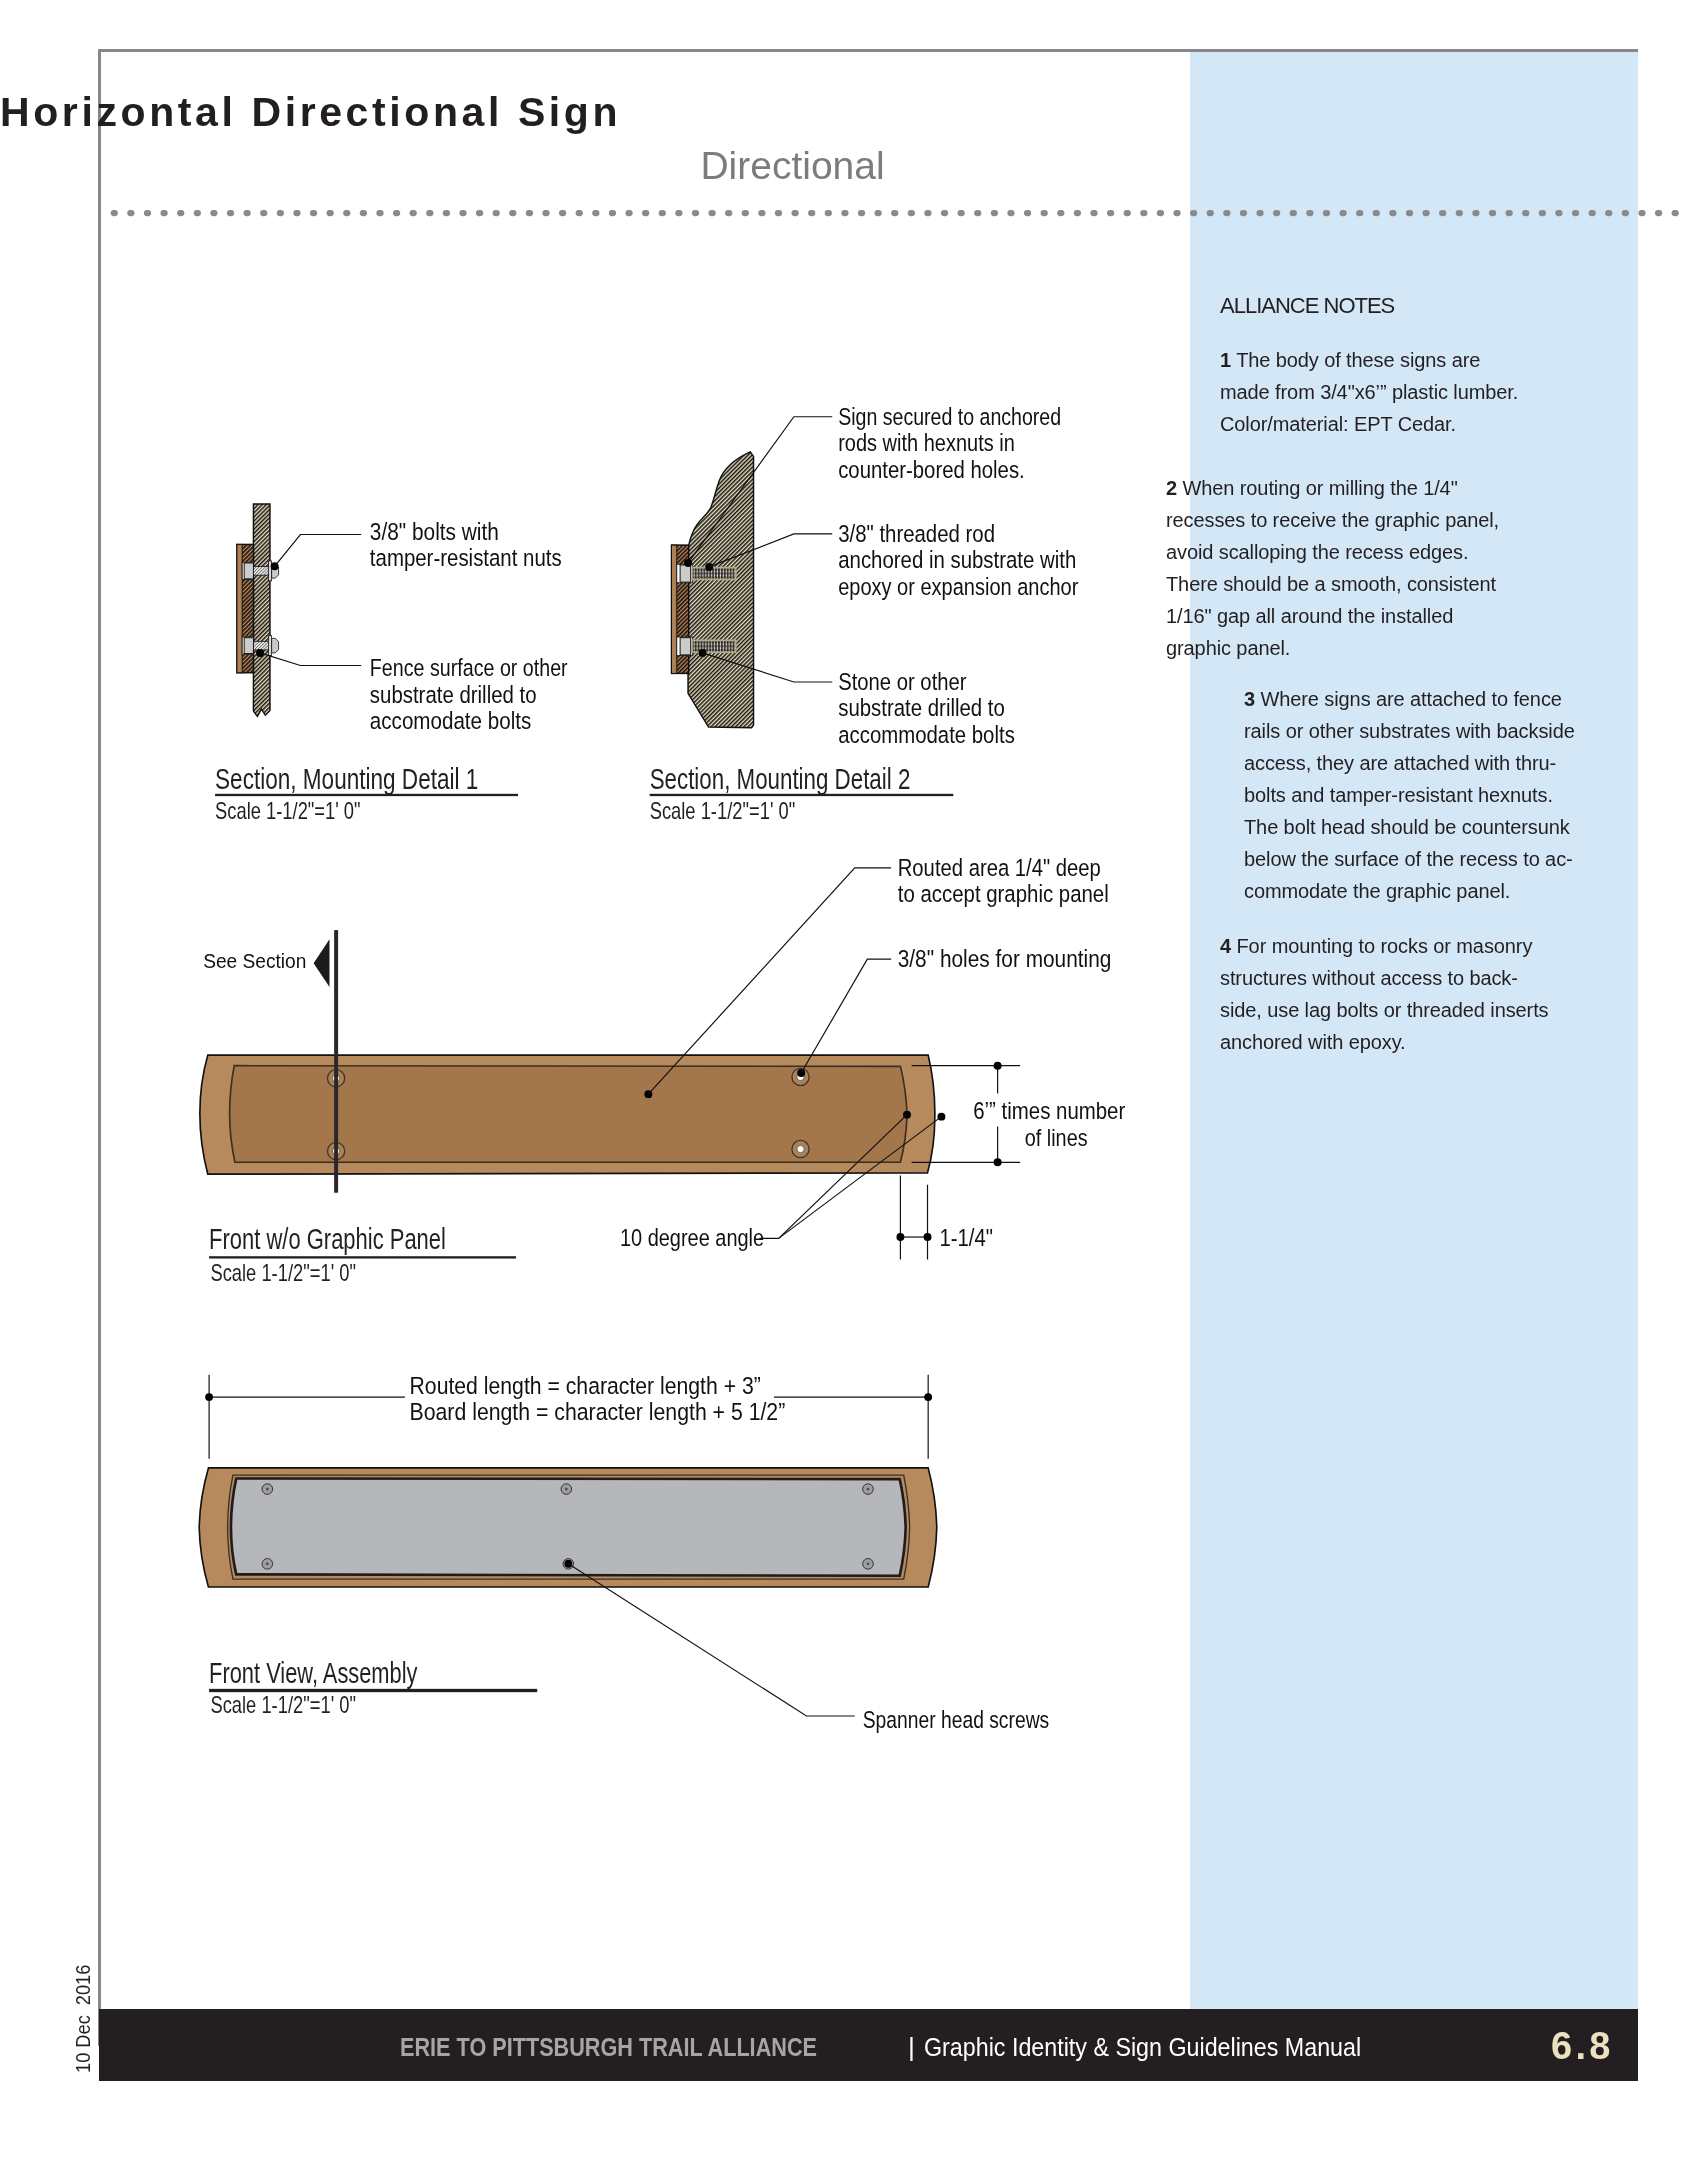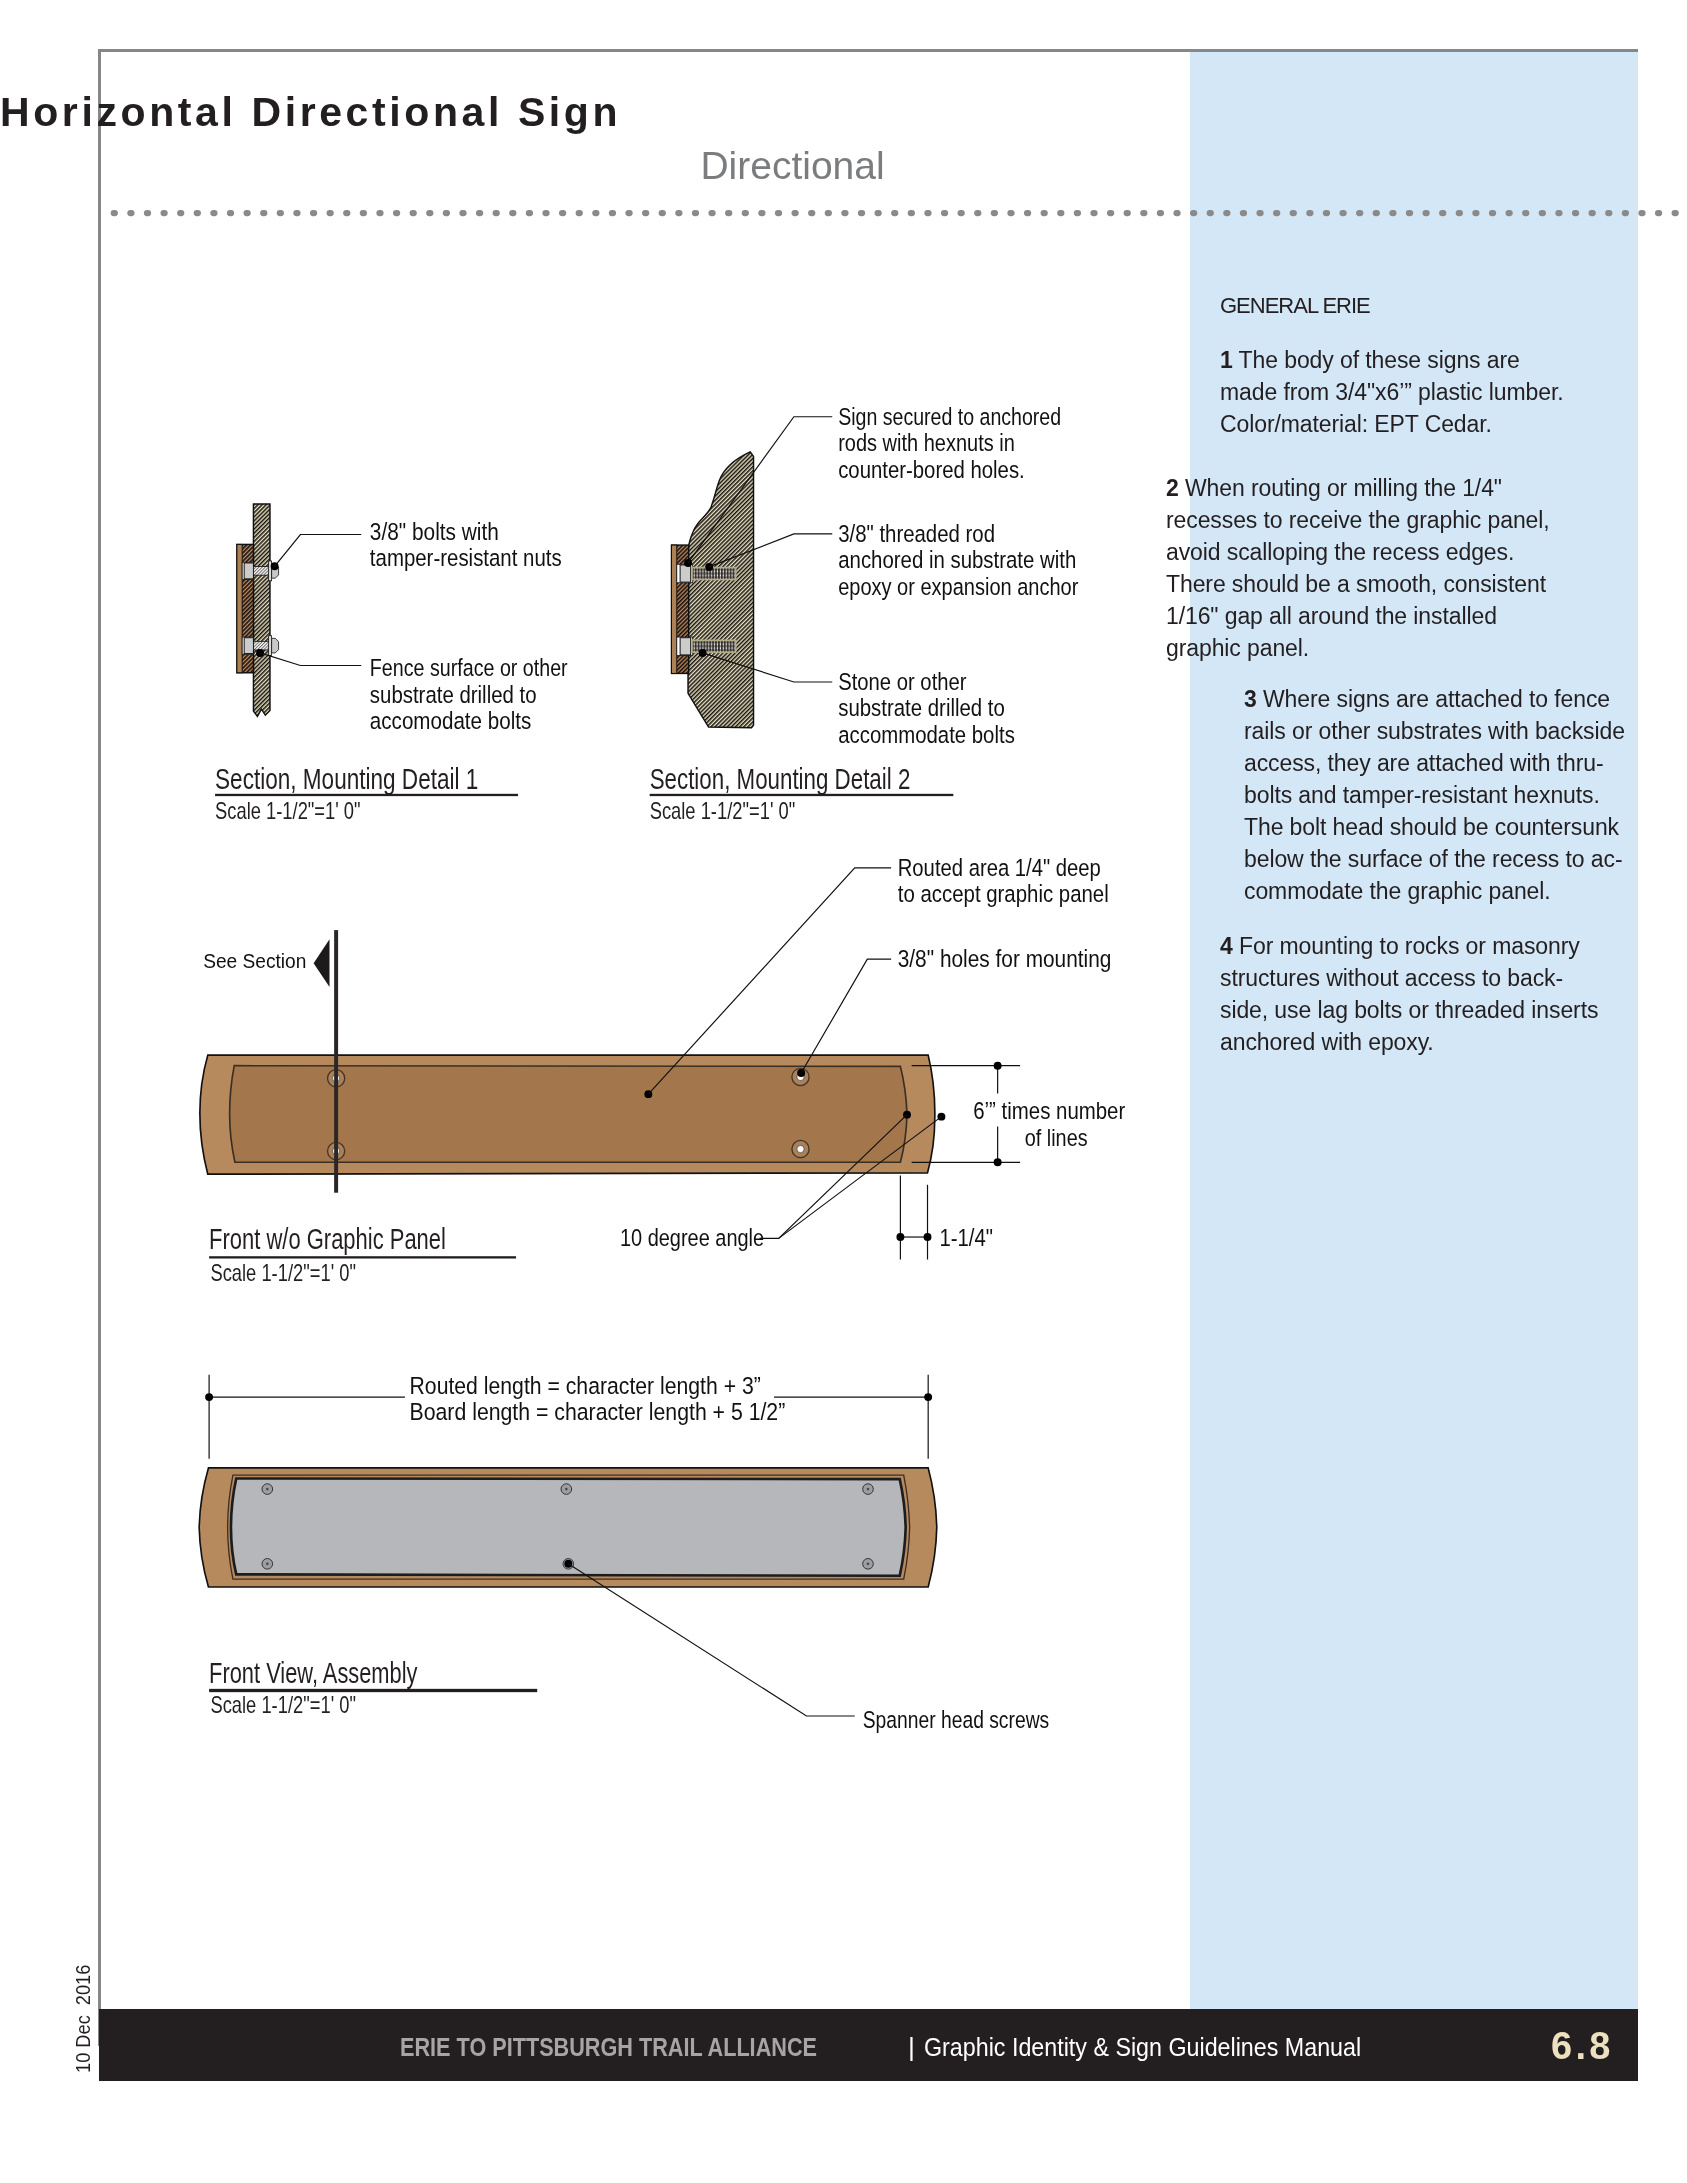--- a/index.html
+++ b/index.html
@@ -1,36 +1,36 @@
 <!DOCTYPE html>
 <html style="font-size:10.6px"><head>
 <meta charset="utf-8">
 <style>
 html,body{margin:0;padding:0;}
 body{width:1687px;height:2183px;position:relative;background:#ffffff;font-family:"Liberation Sans",sans-serif;overflow:hidden;-webkit-font-smoothing:antialiased;}
 .abs{position:absolute;}
-.notes{color:#231f20;font-size:23px;line-height:32px;letter-spacing:-0.1px;}
+.notes{color:#231f20;font-size:20px;line-height:32px;letter-spacing:-0.1px;}
 .notes b{font-weight:bold;}
 </style>
 </head>
 <body>
 
 <div class="abs" style="left:1190px;top:52px;width:448px;height:1957px;background:#d4e7f7;"></div>
 
 <div class="abs" style="left:98px;top:49px;width:1540px;height:3.3px;background:#85878a;"></div>
 <div class="abs" style="left:98px;top:49px;width:2.6px;height:1997px;background:#85878a;"></div>
 
 <div class="abs" id="t1" style="left:0px;top:89px;width:1609px;font-weight:bold;font-size:41px;letter-spacing:3.6px;color:#231f20;">Horizontal Directional Sign</div>
 <div class="abs" id="t2" style="left:0px;top:144px;width:1585px;text-align:center;font-weight:normal;font-size:39px;letter-spacing:0px;color:#7a7c7e;">Directional</div>
 
 <svg class="abs" style="left:0;top:0;" width="1687" height="225" viewBox="0 0 2550 340">
 <line x1="172" y1="322" x2="2546" y2="322" stroke="#8a8a8a" stroke-width="9.5" stroke-dasharray="1.5 23.6" stroke-linecap="round"></line>
 </svg>
 
-<div class="abs" style="left:1220px;top:290px;font-size:22px;line-height:32px;letter-spacing:-1px;color:#231f20;">GENERAL ERIE</div>
+<div class="abs" style="left:1220px;top:290px;font-size:22px;line-height:32px;letter-spacing:-1px;color:#231f20;">ALLIANCE NOTES</div>
 <div class="abs notes" style="left:1220px;top:344px;"><b>1</b> The body of these signs are<br>made from 3/4"x6’” plastic lumber.<br>Color/material: EPT Cedar.</div>
 <div class="abs notes" style="left:1166px;top:472px;"><b>2</b> When routing or milling the 1/4"<br>recesses to receive the graphic panel,<br>avoid scalloping the recess edges.<br>There should be a smooth, consistent<br>1/16" gap all around the installed<br>graphic panel.</div>
 <div class="abs notes" style="left:1244px;top:683px;"><b>3</b> Where signs are attached to fence<br>rails or other substrates with backside<br>access, they are attached with thru-<br>bolts and tamper-resistant hexnuts.<br>The bolt head should be countersunk<br>below the surface of the recess to ac-<br>commodate the graphic panel.</div>
 <div class="abs notes" style="left:1220px;top:930px;"><b>4</b> For mounting to rocks or masonry<br>structures without access to back-<br>side, use lag bolts or threaded inserts<br>anchored with epoxy.</div>
 
 <svg class="abs" style="left:0;top:0;" width="1687" height="2183" viewBox="0 0 2550 3300">
 <defs>
 <pattern id="hkhaki" width="4.4" height="4.4" patternUnits="userSpaceOnUse" patternTransform="rotate(45)">
 <rect width="4.4" height="4.4" fill="#e7e1c2"></rect>
 <rect width="2.3" height="4.4" fill="#1a1511"></rect>

